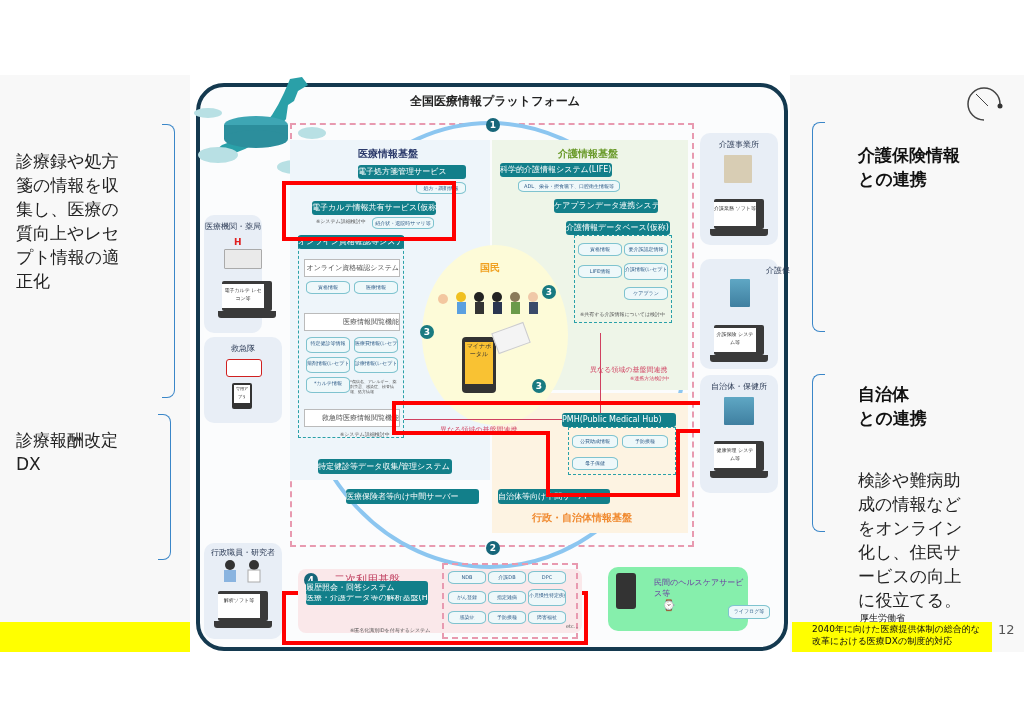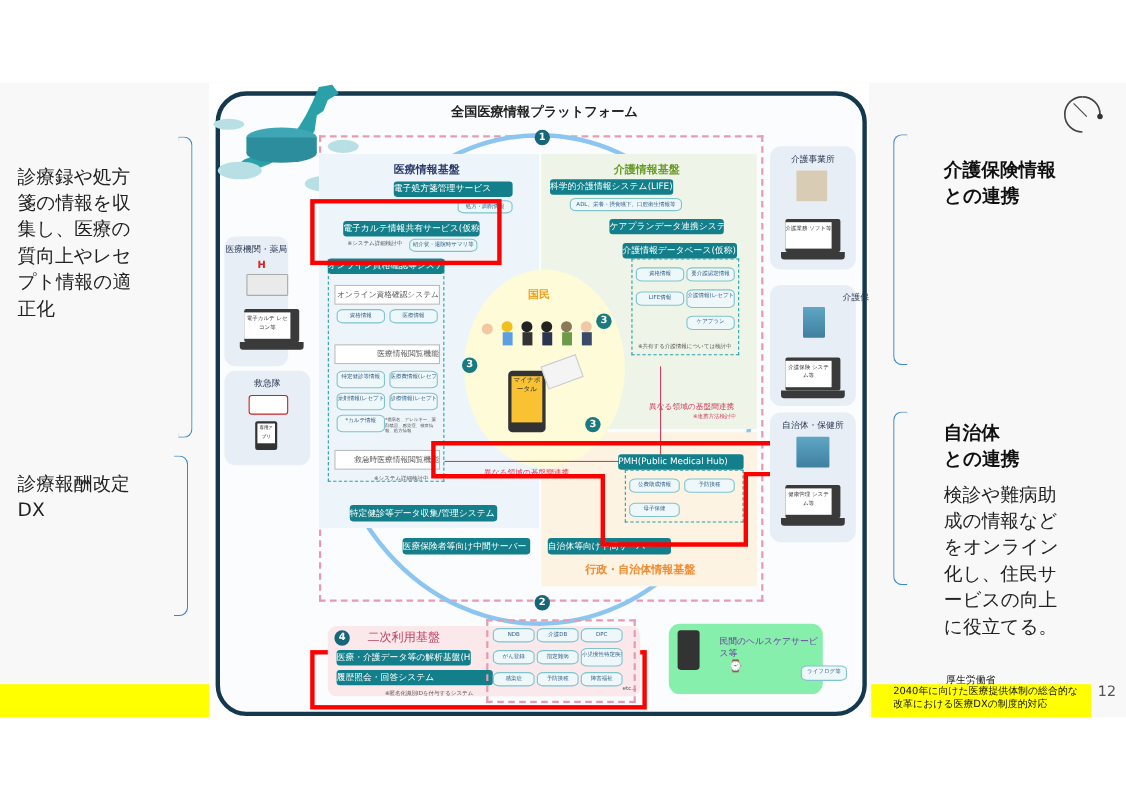--- a/index.html
+++ b/index.html
@@ -70,21 +70,21 @@
     <div>介護保険情報</div>
     <div>との連携</div>
   </div>
 </div>
 <div class="brace brace-r" style="left:812px;top:374px;width:12px;height:156px;"></div>
 <div class="abs" style="left:858px;top:382px;">
   <div class="side-heading">
     <div>自治体</div>
     <div>との連携</div>
   </div>
-  <div class="side-body" style="margin-top:8px;">
+  <div class="side-body" style="margin-top:40px;font-family:Liberation Mono, monospace;">
     <div>検診や難病助</div>
     <div>成の情報など</div>
     <div>をオンライン</div>
     <div>化し、住民サ</div>
     <div>ービスの向上</div>
     <div>に役立てる。</div>
   </div>
 </div>
 
 <svg class="abs" style="left:962px;top:84px;" width="48" height="40">
@@ -134,21 +134,21 @@
   <div class="wbox" style="left:114px;top:238px;width:94px;height:16px;">医療情報閲覧機能</div>
   <div class="db" style="left:116px;top:262px;width:42px;height:14px;">特定健診等情報</div>
   <div class="db" style="left:164px;top:262px;width:42px;height:14px;">医療費情報(レセプト)</div>
   <div class="db" style="left:116px;top:282px;width:42px;height:14px;">薬剤情報(レセプト)</div>
   <div class="db" style="left:164px;top:282px;width:42px;height:14px;">診療情報(レセプト)</div>
   <div class="db" style="left:116px;top:302px;width:42px;height:14px;">*カルテ情報</div>
   <div class="small" style="left:160px;top:304px;width:48px;white-space:normal;font-size:4px;">*傷病名、アレルギー、薬剤禁忌、感染症、検査情報、処方情報</div>
   <div class="wbox" style="left:114px;top:334px;width:94px;height:16px;">救急時医療情報閲覧機能</div>
   <div class="small" style="left:150px;top:356px;">※システム詳細検討中</div>
   <div class="tealbox" style="left:128px;top:384px;width:134px;height:15px;line-height:15px;">特定健診等データ収集/管理システム</div>
-  <div class="tealbox" style="left:176px;top:414px;width:116px;height:15px;line-height:15px;">医療保険者等向け中間サーバー</div>
+  <div class="tealbox" style="left:156px;top:414px;width:133px;height:15px;line-height:15px;">医療保険者等向け中間サーバー</div>
 
   <div class="abs" style="left:302px;top:65px;width:196px;height:250px;background:#eef5e8;"></div>
   <div class="abs" style="left:368px;top:72px;font-size:10px;font-weight:bold;color:#6a9a2a;">介護情報基盤</div>
   <div class="tealbox" style="left:310px;top:88px;width:112px;">科学的介護情報システム(LIFE)</div>
   <div class="db" style="left:328px;top:105px;width:100px;height:10px;">ADL、栄養・摂食嚥下、口腔衛生情報等</div>
   <div class="tealbox" style="left:364px;top:124px;width:104px;">ケアプランデータ連携システム</div>
   <div class="tealbox" style="left:376px;top:146px;width:104px;">介護情報データベース(仮称)</div>
   <div class="dash" style="left:384px;top:160px;width:96px;height:86px;"></div>
   <div class="db" style="left:388px;top:168px;width:42px;height:11px;">資格情報</div>
   <div class="db" style="left:434px;top:168px;width:42px;height:11px;">要介護認定情報</div>
@@ -200,21 +200,21 @@
   <div class="red" style="left:92px;top:106px;width:166px;height:52px;"></div>
   <svg class="abs" style="left:200px;top:324px;" width="330" height="102">
     <path d="M4 4 H324 V32 H288 V96 H158 V34 H4 Z" fill="none" stroke="#ff0000" stroke-width="4"></path>
   </svg>
   <div class="red" style="left:92px;top:516px;width:298px;height:46px;"></div>
 
   <div class="abs" style="left:108px;top:494px;width:284px;height:64px;background:#fae8ea;border-radius:8px;z-index:0;"></div>
   <div class="num" style="left:114px;top:498px;">4</div>
   <div class="abs" style="left:144px;top:497px;font-size:11px;color:#c04060;">二次利用基盤</div>
   <div class="tealbox" style="left:116px;top:516px;width:122px;">医療・介護データ等の解析基盤(HIC)</div>
-  <div class="tealbox" style="left:116px;top:534px;width:142px;">履歴照会・回答システム</div>
+  <div class="tealbox" style="left:116px;top:506px;width:122px;">履歴照会・回答システム</div>
   <div class="small" style="left:160px;top:552px;">※匿名化識別IDを付与するシステム</div>
   <div class="pinkdash" style="left:252px;top:488px;width:132px;height:72px;"></div>
   <div class="db" style="left:258px;top:496px;width:36px;height:11px;">NDB</div>
   <div class="db" style="left:298px;top:496px;width:36px;height:11px;">介護DB</div>
   <div class="db" style="left:338px;top:496px;width:36px;height:11px;">DPC</div>
   <div class="db" style="left:258px;top:516px;width:36px;height:11px;">がん登録</div>
   <div class="db" style="left:298px;top:516px;width:36px;height:11px;">指定難病</div>
   <div class="db" style="left:338px;top:514px;width:36px;height:15px;">小児慢性特定疾病</div>
   <div class="db" style="left:258px;top:536px;width:36px;height:11px;">感染症</div>
   <div class="db" style="left:298px;top:536px;width:36px;height:11px;">予防接種</div>
@@ -231,20 +231,34 @@
         <div class="base"></div>
     </div>
   </div>
   <div class="entity" style="left:14px;top:262px;width:78px;height:86px;">
     <div class="elabel" style="top:6px;">救急隊</div>
     <div class="abs" style="left:22px;top:22px;width:34px;height:16px;background:#fff;border:1px solid #d02020;border-radius:3px;"></div>
     <div class="abs" style="left:28px;top:46px;width:20px;height:26px;background:#333;border-radius:2px;">
       <div class="abs" style="left:2px;top:2px;width:16px;height:18px;background:#fff;font-size:4px;text-align:center;line-height:8px;">専用アプリ</div>
     </div>
   </div>
+  <div class="entity" style="left:14px;top:468px;width:78px;height:96px;">
+    <div class="elabel" style="top:4px;">行政職員・研究者</div>
+    <svg class="abs" style="left:14px;top:16px;" width="50" height="24">
+      <circle cx="12" cy="6" r="5" fill="#333"></circle>
+        <rect x="6" y="11" width="12" height="12" fill="#8ab4e0"></rect>
+      <circle cx="36" cy="6" r="5" fill="#333"></circle>
+        <rect x="30" y="11" width="12" height="12" fill="#fff" stroke="#aaa"></rect>
+    </svg>
+    <div class="laptop" style="left:10px;top:48px;">
+      <div class="scr"></div>
+        <div class="in">解析ソフト等</div>
+        <div class="base"></div>
+    </div>
+  </div>
 
   <div class="entity" style="left:510px;top:58px;width:78px;height:112px;">
     <div class="elabel" style="top:6px;">介護事業所</div>
     <div class="bld" style="left:24px;top:22px;width:28px;height:28px;background:#d8cdb4;"></div>
     <div class="laptop" style="left:10px;top:66px;">
       <div class="scr"></div>
         <div class="in">介護業務 ソフト等</div>
         <div class="base"></div>
     </div>
   </div>

